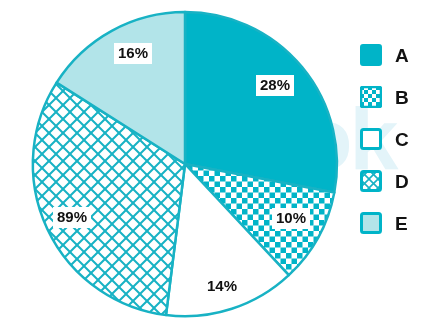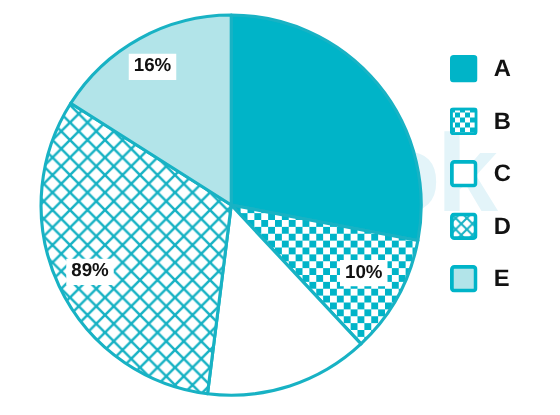--- a/index.html
+++ b/index.html
@@ -118,23 +118,25 @@
 
     <path d="M 185 164 L 334.3 192.4 A 152 152 0 0 1 288.8 275.1 Z" fill="url(#pat-checker)" stroke="#18b2c4" stroke-width="2.5" stroke-linejoin="round"></path>
 
     <path d="M 185 164 L 288.8 275.1 A 152 152 0 0 1 166.0 315.0 Z" fill="#ffffff" stroke="#18b2c4" stroke-width="2.5" stroke-linejoin="round"></path>
 
     <path d="M 185 164 L 166.0 315.0 A 152 152 0 0 1 56.6 82.6 Z" fill="url(#pat-crosshatch)" stroke="#18b2c4" stroke-width="2.5" stroke-linejoin="round"></path>
 
     <path d="M 185 164 L 56.6 82.6 A 152 152 0 0 1 185 12 Z" fill="#b2e4e9" stroke="#18b2c4" stroke-width="2.5" stroke-linejoin="round"></path>
   </svg>
 
+  <div class="pct-label" style="left:256px; top:75px;">28%</div>
   <div class="pct-label" style="left:272px; top:208px;">10%</div>
+  <div class="pct-label no-box" style="left:203px; top:276px;">14%</div>
   <div class="pct-label" style="left:53px; top:207px;">89%</div>
-  <div class="pct-label" style="left:103px; top:43px;">16%</div>
+  <div class="pct-label" style="left:114px; top:43px;">16%</div>
 
   <div class="legend">
 
     <div class="legend-item">
       <svg class="legend-swatch" viewBox="0 0 22 22" xmlns="http://www.w3.org/2000/svg">
         <rect x="1" y="1" width="20" height="20" rx="2" fill="#00b4c8" stroke="#00b4c8" stroke-width="2"></rect>
       </svg>
       <span class="legend-label">A</span>
     </div>
 

